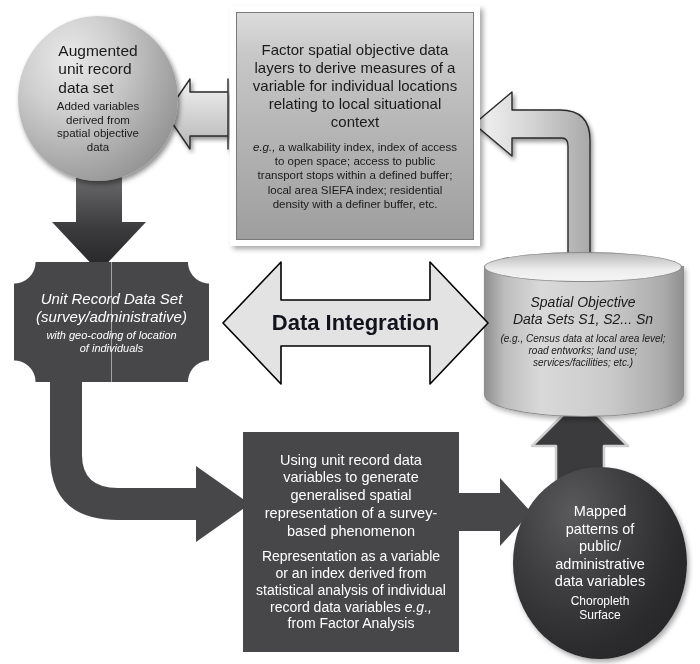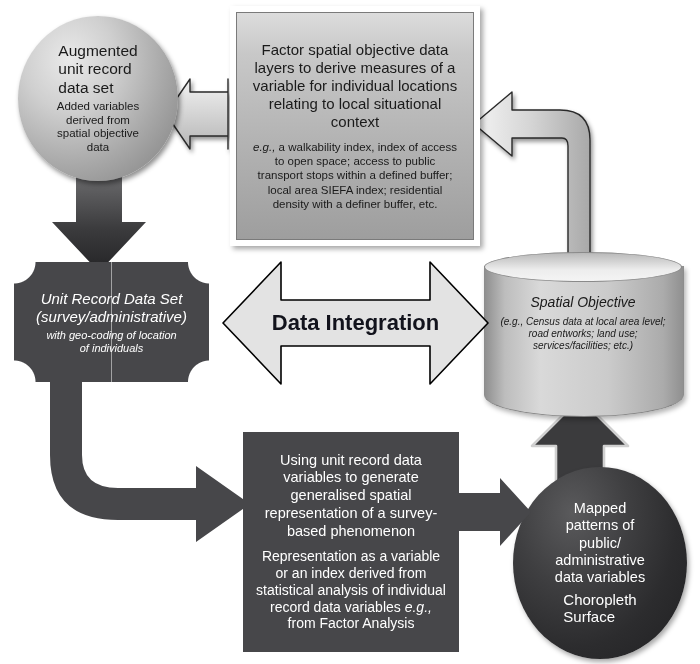--- a/index.html
+++ b/index.html
@@ -228,23 +228,23 @@
     color: #ffffff;
     padding: 6px 14px;
     box-shadow: 2px 3px 5px rgba(0,0,0,0.35);
   }
   #ellipse-mapped .main {
     font-size: 14.5px;
     line-height: 1.2;
     text-align: center;
   }
   #ellipse-mapped .sub {
-    font-size: 15px;
+    font-size: 12px;
     line-height: 1.18;
-    text-align: left;
+    text-align: center;
     margin-top: 4px;
   }
 
   svg.overlay {
     position: absolute;
     left: 0;
     top: 0;
     width: 700px;
     height: 664px;
     pointer-events: none;
@@ -337,20 +337,21 @@
       </div>
     </div>
   </div>
 
   <div class="node" id="cylinder-spatial">
     <div class="cyl-body"></div>
     <div class="cyl-top"></div>
     <div class="cyl-text">
       <div class="main">
         <div>Spatial Objective</div>
+        <div>Data Sets S1, S2... Sn</div>
       </div>
       <div class="sub">(e.g., Census data at local area level; road entworks; land use; services/facilities; etc.)</div>
     </div>
   </div>
 
   <div class="node" id="box-generate">
     <div class="main">Using unit record data variables to generate generalised spatial representation of a survey-based phenomenon</div>
     <div class="sub">
       <span>Representation as a variable or an index derived from statistical analysis of individual record data variables</span>
       <span class="it">e.g.,</span><span> from Factor Analysis</span>

